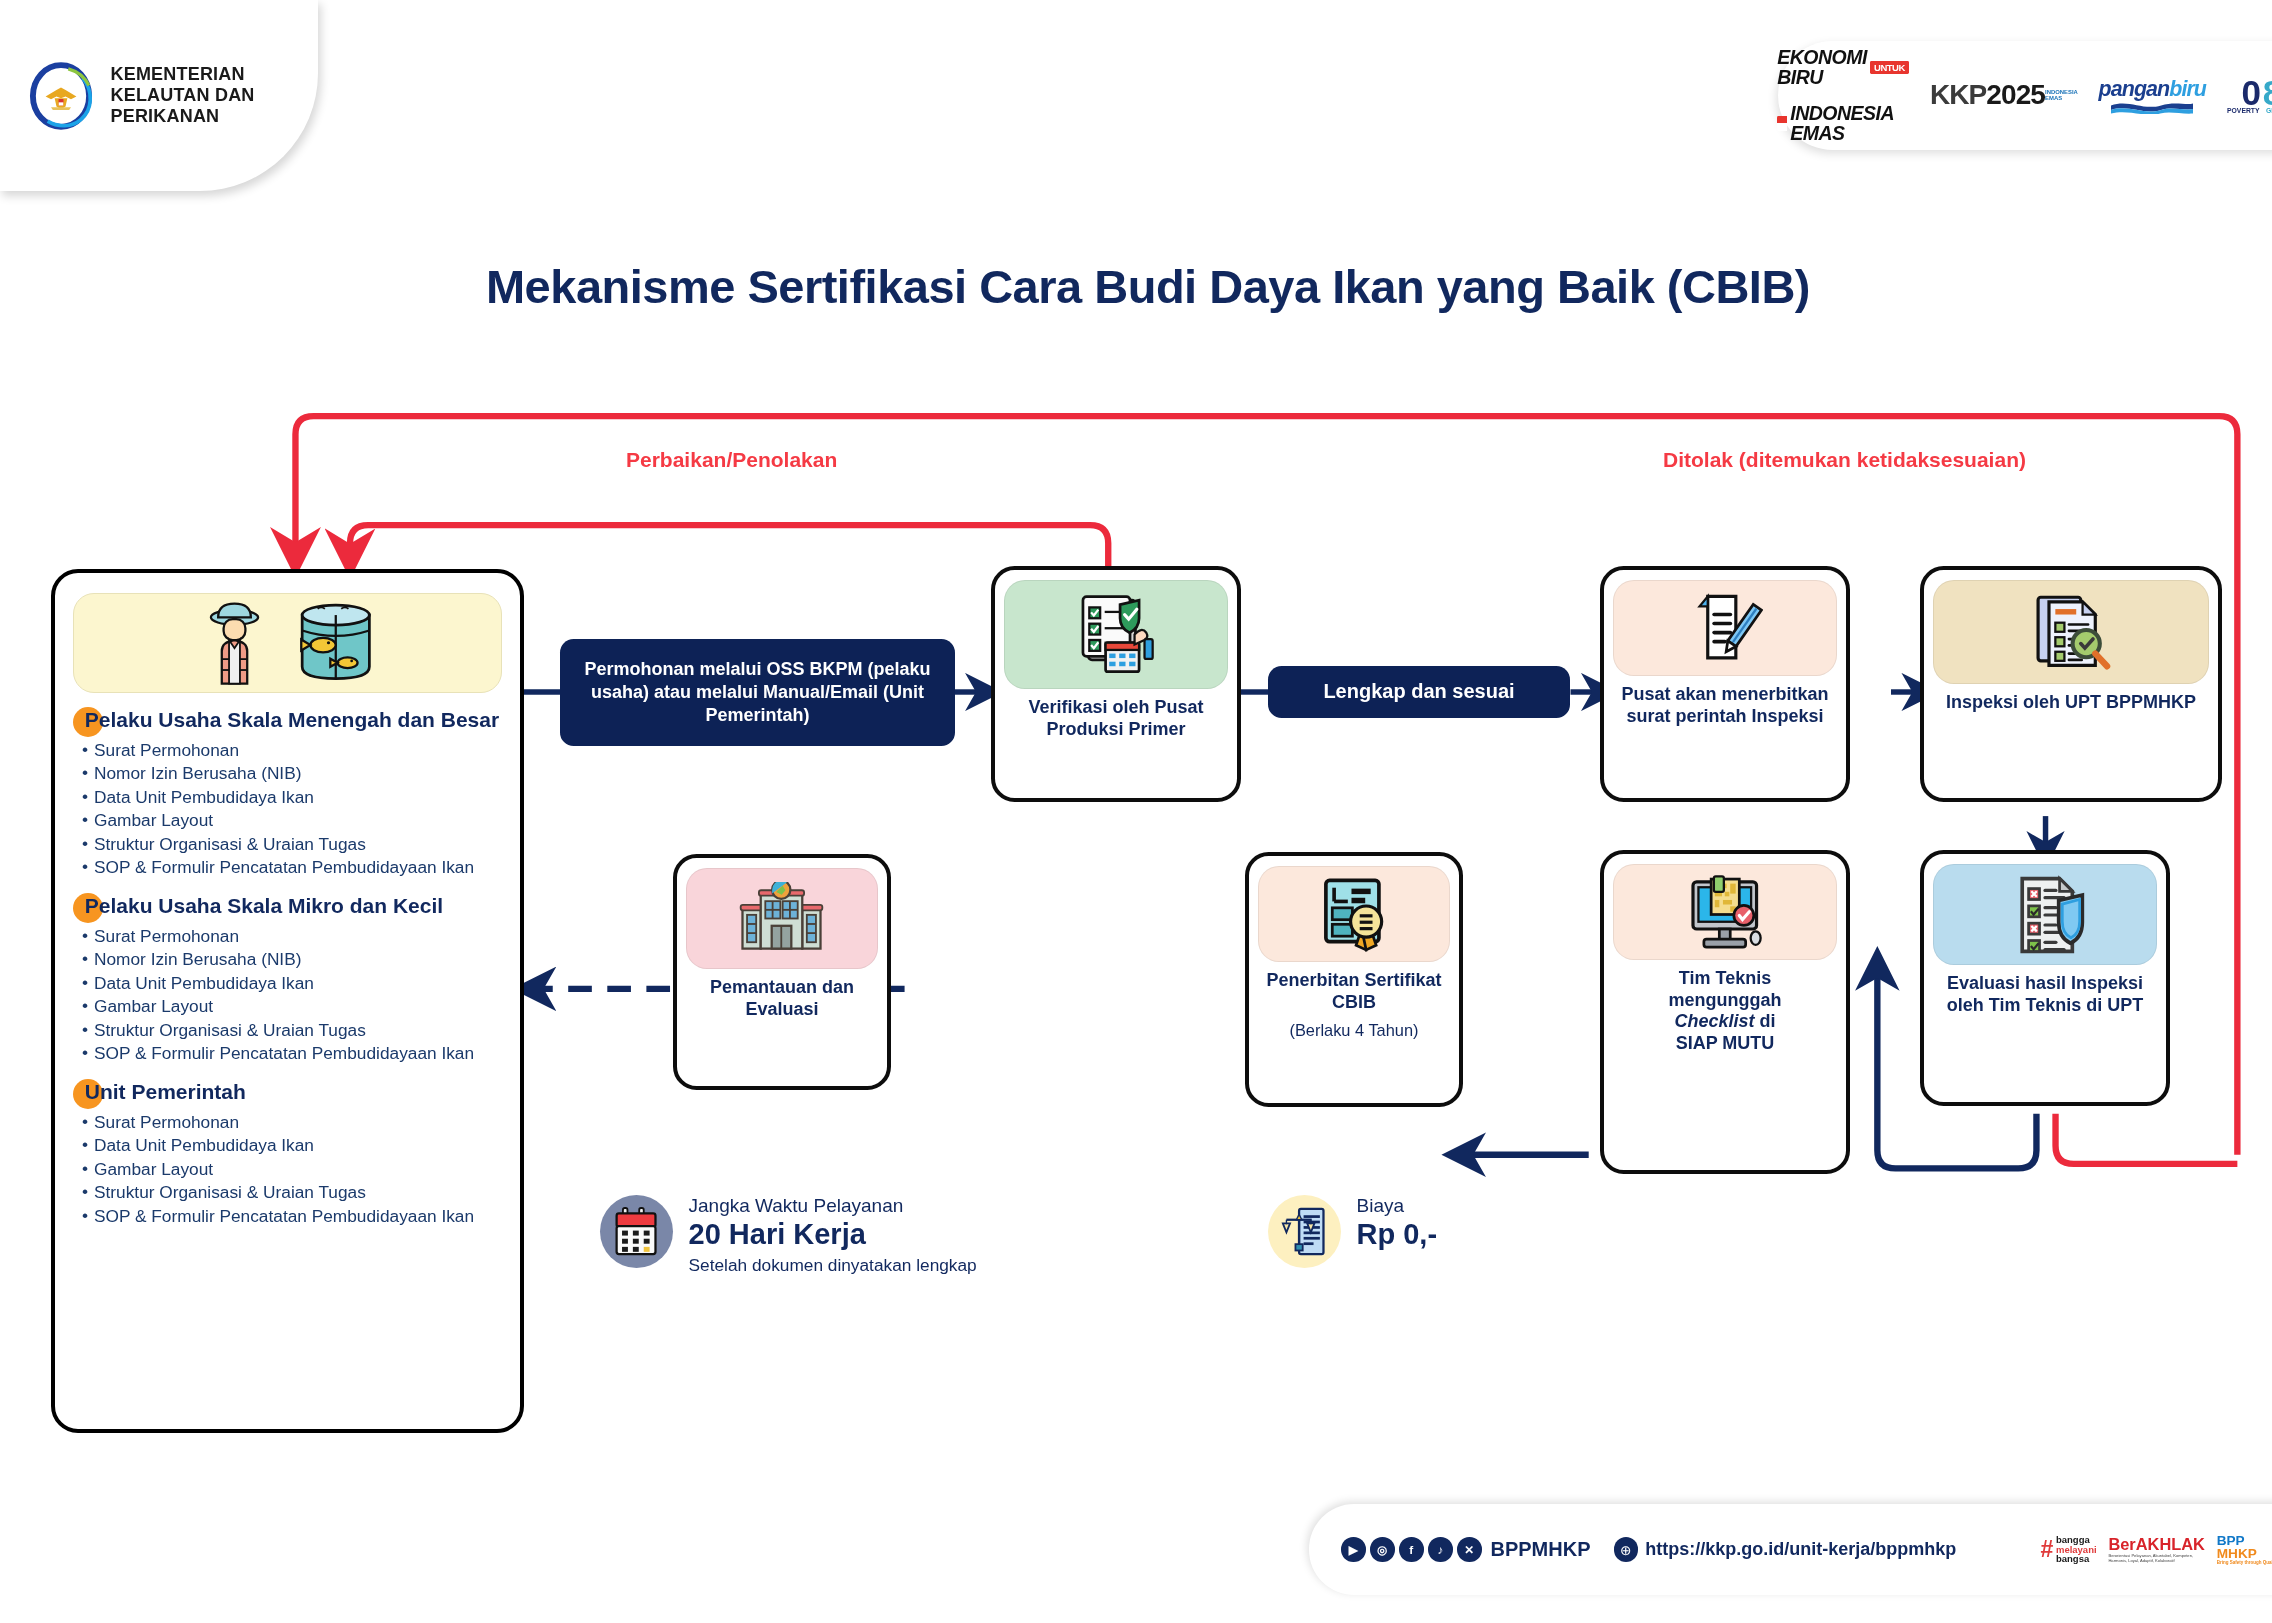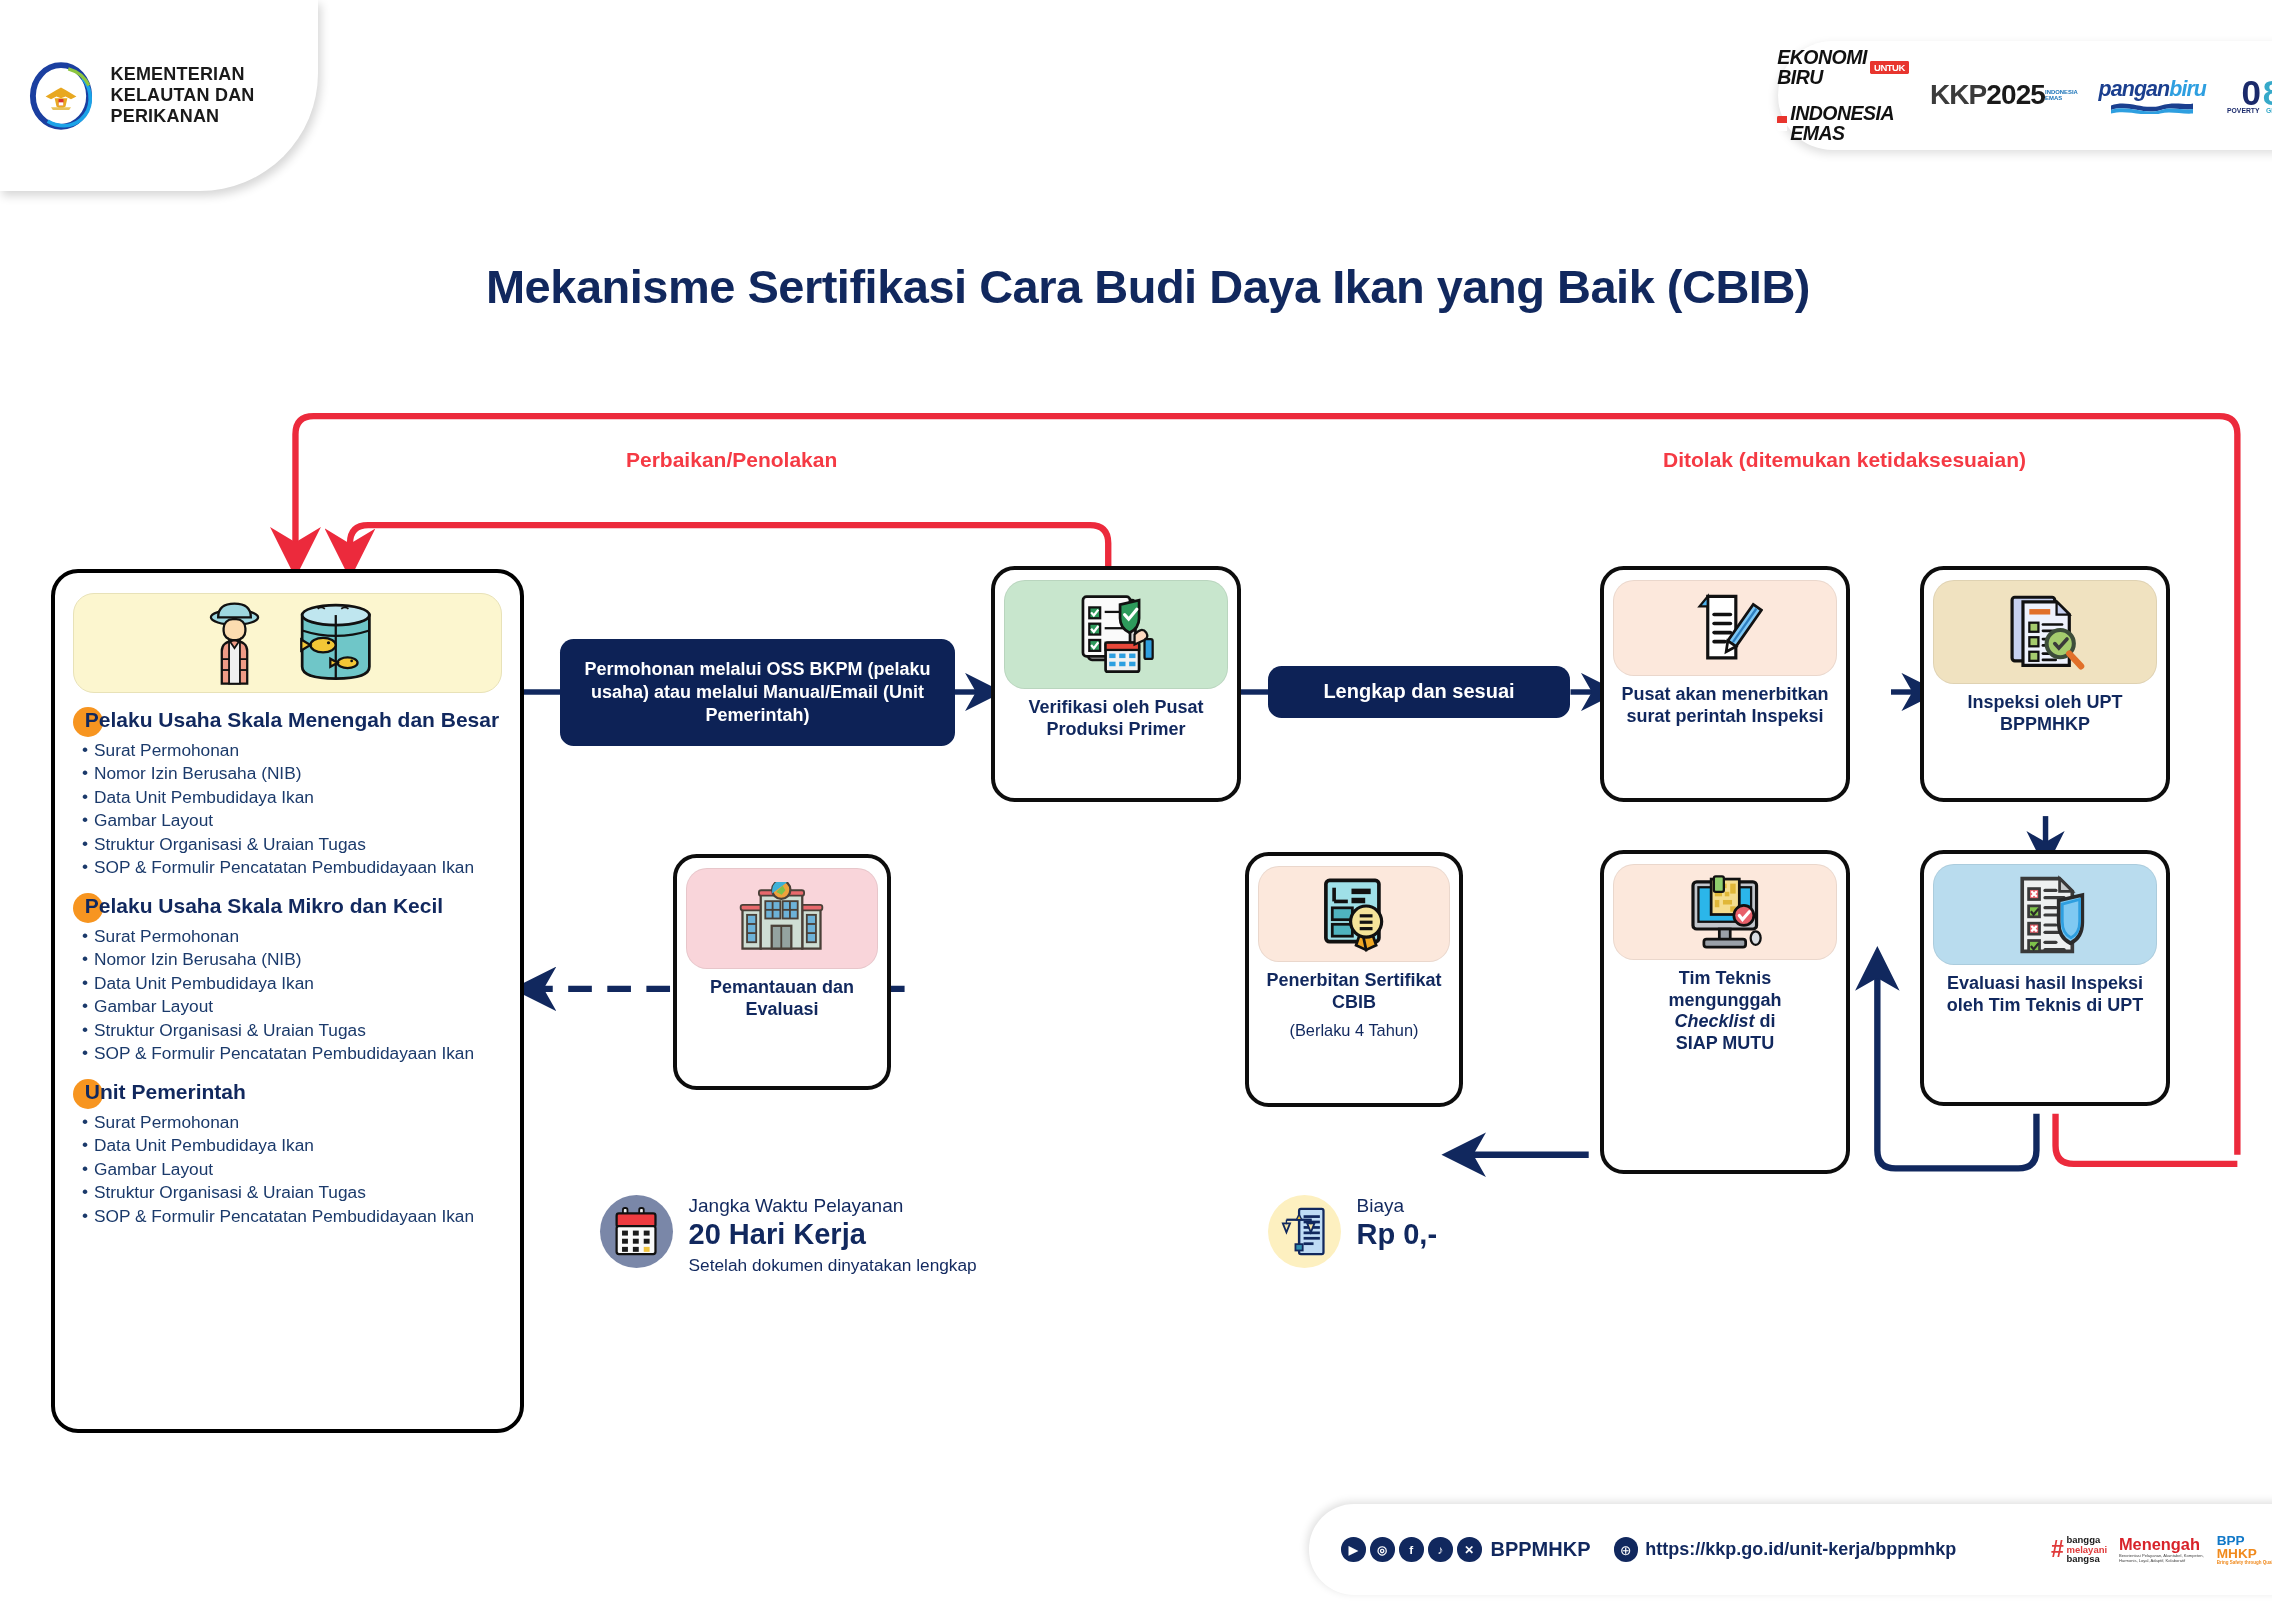--- a/index.html
+++ b/index.html
@@ -397,21 +397,21 @@
         <g transform="rotate(35 120 90)">
           <rect x="110" y="26" width="22" height="98" fill="#7ec8f5" stroke="#111" stroke-width="6"></rect>
           <line x1="121" y1="30" x2="121" y2="120" stroke="#2e7fc0" stroke-width="5"></line>
           <path d="M110,124 L121,146 L132,124 Z" fill="#fff" stroke="#111" stroke-width="6"></path>
         </g>
       </svg>
     </div>
     <div class="nlabel">Pusat akan menerbitkan surat perintah Inspeksi</div>
   </div>
 
-  <div class="node" style="left:1920px; top:566px; width:250px; height:236px;">
+  <div class="node" style="left:1920px; top:566px; width:302px; height:236px;">
     <div class="iconbox" style="height:104px; background:#f0e2c0;">
       <svg width="84" height="84" viewBox="0 0 185 185">
         <rect x="20" y="16" width="94" height="140" rx="6" fill="#c6d0f0" stroke="#111" stroke-width="7"></rect>
         <path d="M44,26 L118,26 L146,54 L146,166 L44,166 Z" fill="#eef2fd" stroke="#111" stroke-width="7"></path>
         <path d="M118,26 L118,54 L146,54 Z" fill="#c6d0f0" stroke="#111" stroke-width="5"></path>
         <rect x="58" y="42" width="46" height="12" fill="#e1702a"></rect>
         <rect x="58" y="72" width="20" height="20" fill="#a4cb6d" stroke="#111" stroke-width="5"></rect>
         <rect x="58" y="104" width="20" height="20" fill="#a4cb6d" stroke="#111" stroke-width="5"></rect>
         <rect x="58" y="136" width="20" height="20" fill="#a4cb6d" stroke="#111" stroke-width="5"></rect>
         <g stroke="#111" stroke-width="6" stroke-linecap="round">
@@ -623,21 +623,21 @@
     <div class="fbadges">
       <div class="bmb">
         <span class="hash">#</span>
         <span class="stk">
           <span class="s1" style="display:block">bangga</span>
           <span class="s2" style="display:block">melayani</span>
           <span class="s3" style="display:block">bangsa</span>
         </span>
       </div>
       <div class="berakhlak">
-        <span class="t">Menengah</span>
+        <span class="t">BerAKHLAK</span>
         <span class="sub">Berorientasi Pelayanan, Akuntabel, Kompeten, Harmonis, Loyal, Adaptif, Kolaboratif</span>
       </div>
       <div class="bppm">
         <span class="a">BPP</span>
         <span class="b">MHKP</span>
         <span class="c">Bring Safety through Quality</span>
       </div>
     </div>
   </div>
 

